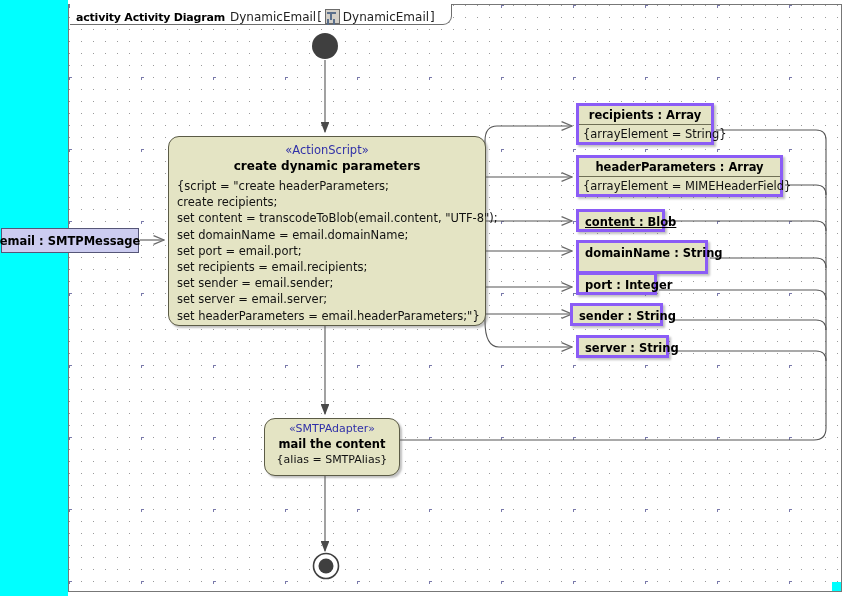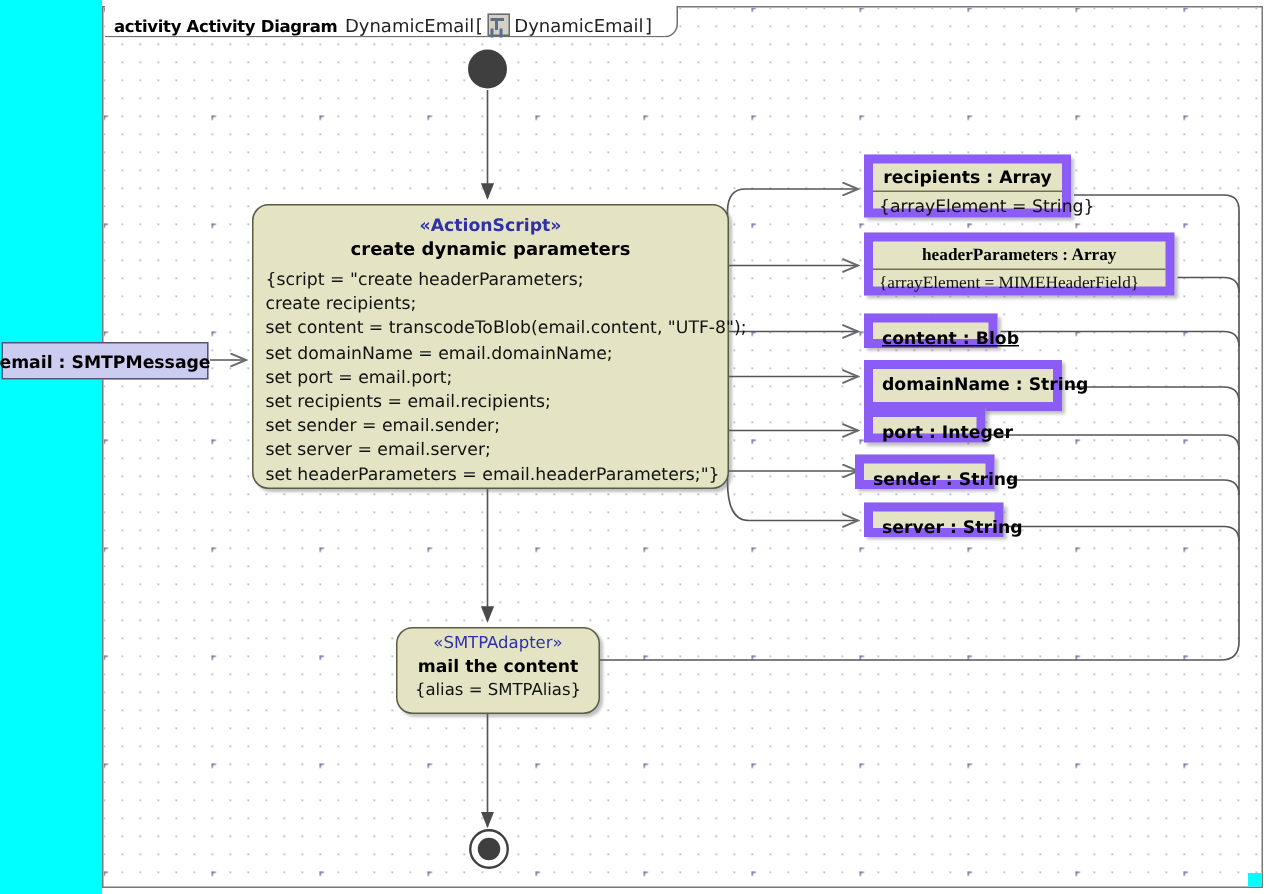--- a/index.html
+++ b/index.html
@@ -99,39 +99,38 @@
     left: 4px; top: 4px;
     width: 2px; height: 6px;
     background: #5a6f8c;
     box-shadow: -3px 5px 0 0 #5a6f8c, 3px 5px 0 0 #5a6f8c, 0 0 0 0 #5a6f8c;
   }
   
   .node {
     position: absolute;
     box-sizing: border-box;
     background: #e4e4c4;
-    border: 6px solid #8b5cf6;
+    border: 3px solid #8b5cf6;
     box-shadow: 2px 2px 2px rgba(100,100,100,0.40);
   }
   .node-round {
     border-radius: 11px;
     border: 1px solid #5b5b46;
   }
   
   .action-node {
     left: 168px; top: 136px;
     width: 318px; height: 190px;
     padding: 6px 8px 4px 8px;
   }
   .stereotype {
     text-align: center;
     color: #3030a8;
     font-size: 11.5px;
     line-height: 15px;
-    font-weight: bold;
   }
   .action-title {
     text-align: center;
     font-weight: bold;
     font-size: 12px;
     color: #000000;
     line-height: 17px;
     margin-bottom: 3px;
   }
   .action-body {
@@ -329,21 +328,21 @@
 set sender = email.sender;
 set server = email.server;
 set headerParameters = email.headerParameters;"}</div>
   </div>
 
   <div class="node obj-node" style="left:576px; top:103px; width:138px; height:42px;">
     <div class="obj-name">recipients : Array</div>
     <div class="obj-tag">{arrayElement = String}</div>
   </div>
 
-  <div class="node obj-node" style="left:576px; top:155px; width:207px; height:42px;font-family:Liberation Serif, serif;">
+  <div class="node obj-node" style="left:576px; top:155px; width:207px; height:42px;">
     <div class="obj-name">headerParameters : Array</div>
     <div class="obj-tag">{arrayElement = MIMEHeaderField}</div>
   </div>
 
   <div class="node obj-node" style="left:576px; top:209px; width:89px; height:23px;text-decoration:underline;">
     <div class="obj-name tight" style="line-height:21px;">content : Blob</div>
   </div>
 
   <div class="node obj-node" style="left:576px; top:240px; width:132px; height:34px;">
     <div class="obj-name tight" style="line-height:21px;">domainName : String</div>

